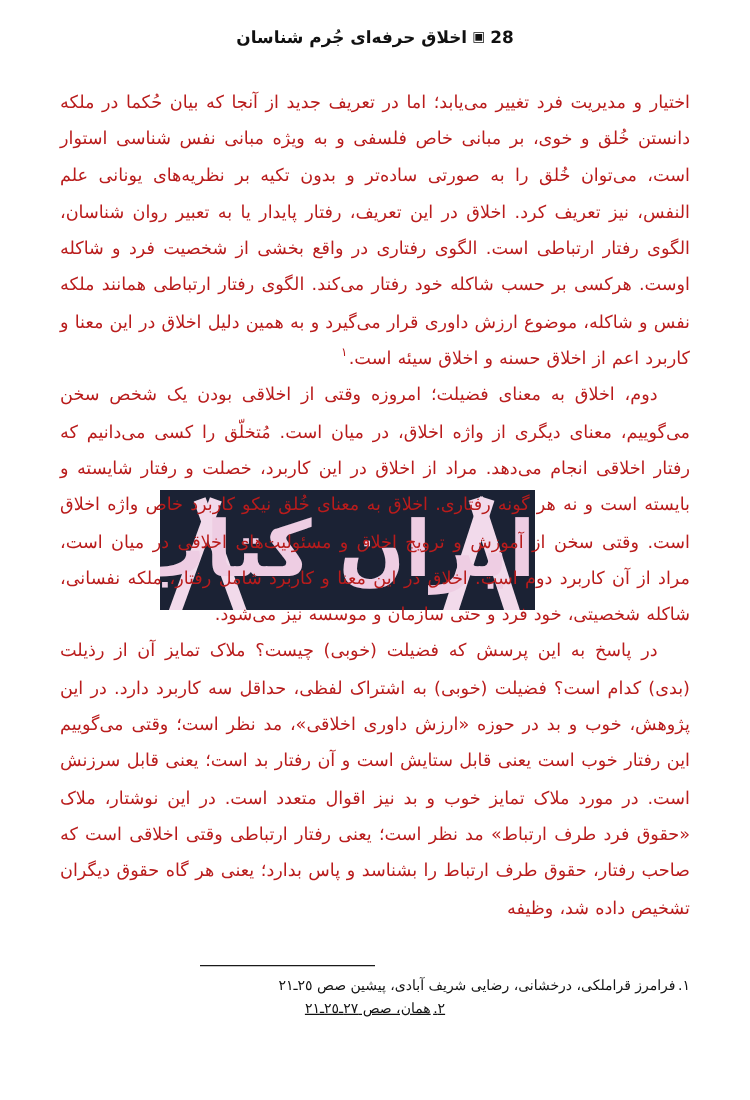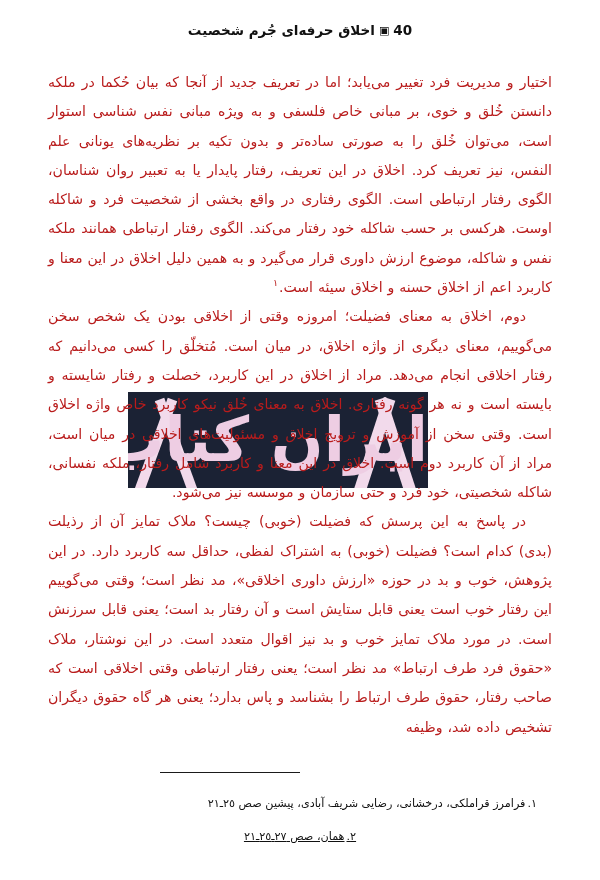--- a/index.html
+++ b/index.html
@@ -128,21 +128,21 @@
     top: 780px;
     right: 48px;
     width: 504px;
     direction: rtl;
     text-align: justify;
     font-size: 11.2px;
     line-height: 17.5px;
     color: #111111;
   }
   .footnote {
-    margin: 15px;
+    margin: 0;
     text-align: justify;
   }
   .footnote.fn-2 { text-align: center; text-decoration: underline; }
   .fn-num { margin-left: 2px; }
 </style>
 </head>
 <body>
 
 <div class="page">
 
@@ -150,21 +150,21 @@
     <div class="watermark-bar wm-b1"></div>
     <div class="watermark-bar wm-b2"></div>
     <div class="watermark-bar wm-b3"></div>
     <div class="watermark-bar wm-b4"></div>
     <div class="watermark-text">ایران کتاب</div>
   </div>
 
   <div class="content">
 
     <div class="running-header">
-      <span class="hdr-piece">40</span><span class="hdr-sep">▣</span><span class="hdr-piece">اخلاق حرفه‌ای جُرم شخصیت</span>
+      <span class="hdr-piece">28</span><span class="hdr-sep">▣</span><span class="hdr-piece">اخلاق حرفه‌ای جُرم شناسان</span>
     </div>
 
     <div class="body-text">
 
       <p class="para first"><span>اختیار و مدیریت فرد تغییر می‌یابد؛ اما در تعریف جدید از آنجا که بیان حُکما در ملکه دانستن خُلق و خوی، بر مبانی خاص فلسفی و به ویژه مبانی نفس شناسی استوار است، می‌توان خُلق را به صورتی ساده‌تر و بدون تکیه بر نظریه‌های یونانی علم النفس، نیز تعریف کرد. اخلاق در این تعریف، رفتار پایدار یا به تعبیر روان شناسان، الگوی رفتار ارتباطی است. الگوی رفتاری در واقع بخشی از شخصیت فرد و شاکله اوست. هرکسی بر حسب شاکله خود رفتار می‌کند. الگوی رفتار ارتباطی همانند ملکه نفس و شاکله، موضوع ارزش داوری قرار می‌گیرد و به همین دلیل اخلاق در این معنا و کاربرد اعم از اخلاق حسنه و اخلاق سیئه است.</span><sup class="fn">١</sup></p>
 
       <p class="para"><span>دوم، اخلاق به معنای فضیلت؛ امروزه وقتی از اخلاقی بودن یک شخص سخن می‌گوییم، معنای دیگری از واژه اخلاق، در میان است. مُتخلّق را کسی می‌دانیم که رفتار اخلاقی انجام می‌دهد. مراد از اخلاق در این کاربرد، خصلت و رفتار شایسته و بایسته است و نه هر گونه رفتاری. اخلاق به معنای خُلق نیکو کاربرد خاص واژه اخلاق است. وقتی سخن از آموزش و ترویج اخلاق و مسئولیت‌های اخلاقی در میان است، مراد از آن کاربرد دوم است. اخلاق در این معنا و کاربرد شامل رفتار، ملکه نفسانی، شاکله شخصیتی، خود فرد و حتی سازمان و موسسه نیز می‌شود.</span></p>
 
       <p class="para"><span>در پاسخ به این پرسش که فضیلت (خوبی) چیست؟ ملاک تمایز آن از رذیلت (بدی) کدام است؟ فضیلت (خوبی) به اشتراک لفظی، حداقل سه کاربرد دارد. در این پژوهش، خوب و بد در حوزه «ارزش داوری اخلاقی»، مد نظر است؛ وقتی می‌گوییم این رفتار خوب است یعنی قابل ستایش است و آن رفتار بد است؛ یعنی قابل سرزنش است. در مورد ملاک تمایز خوب و بد نیز اقوال متعدد است. در این نوشتار، ملاک «حقوق فرد طرف ارتباط» مد نظر است؛ یعنی رفتار ارتباطی وقتی اخلاقی است که صاحب رفتار، حقوق طرف ارتباط را بشناسد و پاس بدارد؛ یعنی هر گاه حقوق دیگران تشخیص داده شد، وظیفه</span></p>
     </div>

